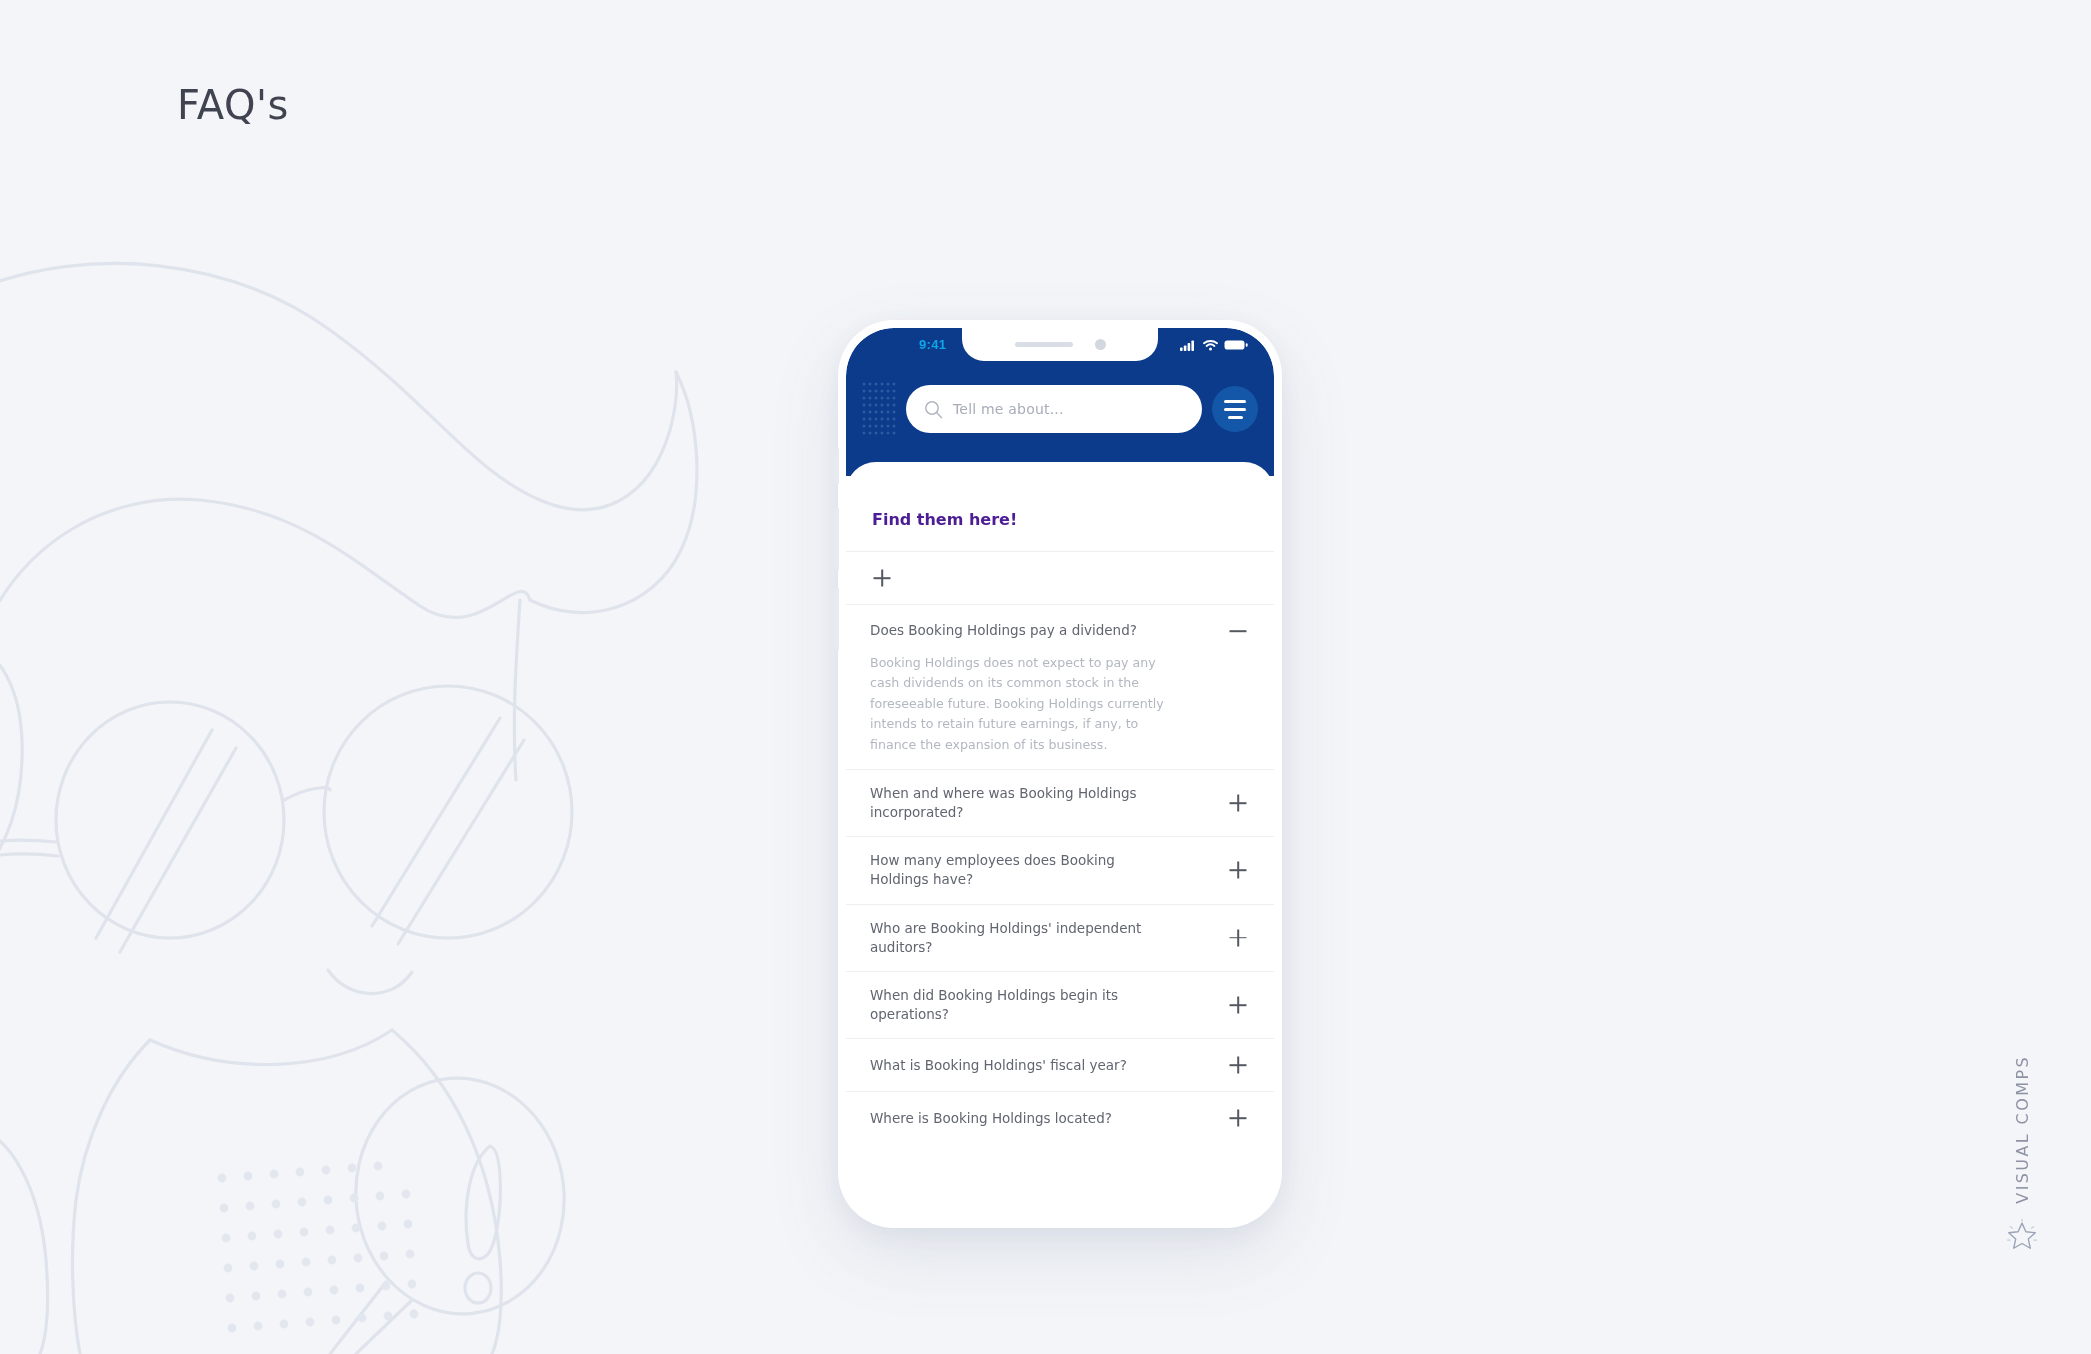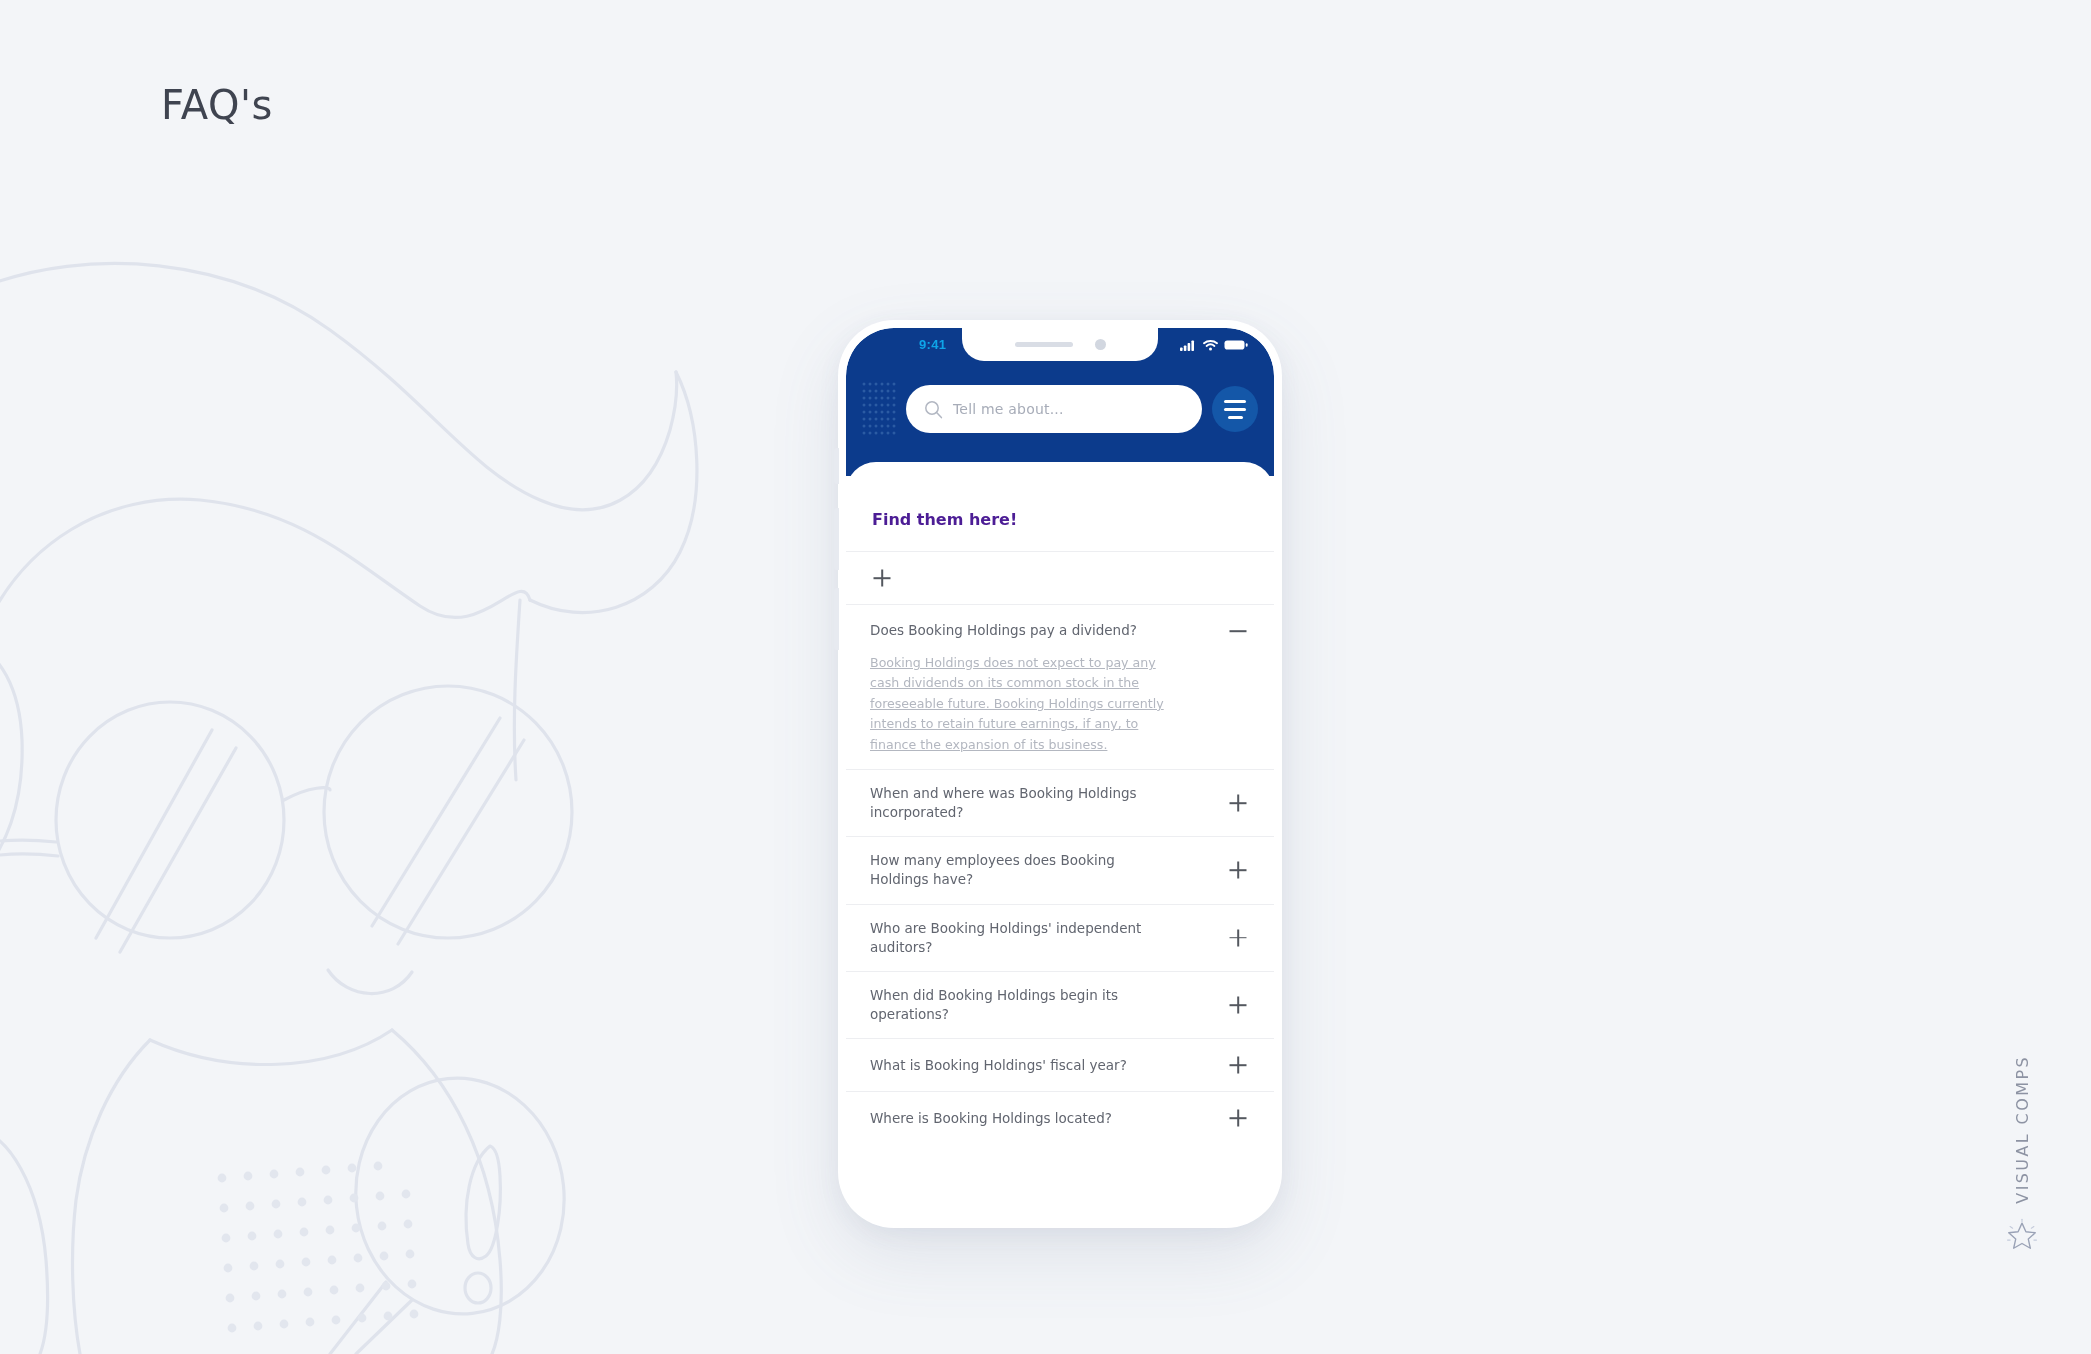--- a/index.html
+++ b/index.html
@@ -23,21 +23,21 @@
     top: 0;
     width: 760px;
     height: 1354px;
     pointer-events: none;
     opacity: 1;
   }
 
   
   #page-title {
     position: absolute;
-    left: 161px;
+    left: 177px;
     top: 82px;
     font-size: 40px;
     font-weight: 400;
     letter-spacing: 0.5px;
     color: #3f4450;
     font-family: "DejaVu Sans", sans-serif;
   }
 
   
   #side-label-wrap {
@@ -258,21 +258,20 @@
   }
   .faq-toggle.minus::after { display: none; }
 
   .faq-a {
     margin-top: 10px;
     font-size: 12.6px;
     line-height: 1.62;
     color: #b3b7c0;
     max-width: 312px;
     font-family: "DejaVu Sans", sans-serif;
-    text-decoration: underline;
   }
 </style>
 </head>
 <body>
 
 <svg id="bg-art" viewBox="0 0 760 1354" xmlns="http://www.w3.org/2000/svg">
   <g fill="none" stroke="#dfe3ec" stroke-width="3.2" stroke-linecap="round" stroke-linejoin="round">
 
     <path d="M-20 288 C 90 245 230 258 330 330 C 430 402 470 470 540 500 C 600 526 650 498 670 430 C 676 408 678 390 676 372"></path>
     <path d="M676 372 C 700 420 706 500 680 552 C 652 608 586 628 530 600"></path>

